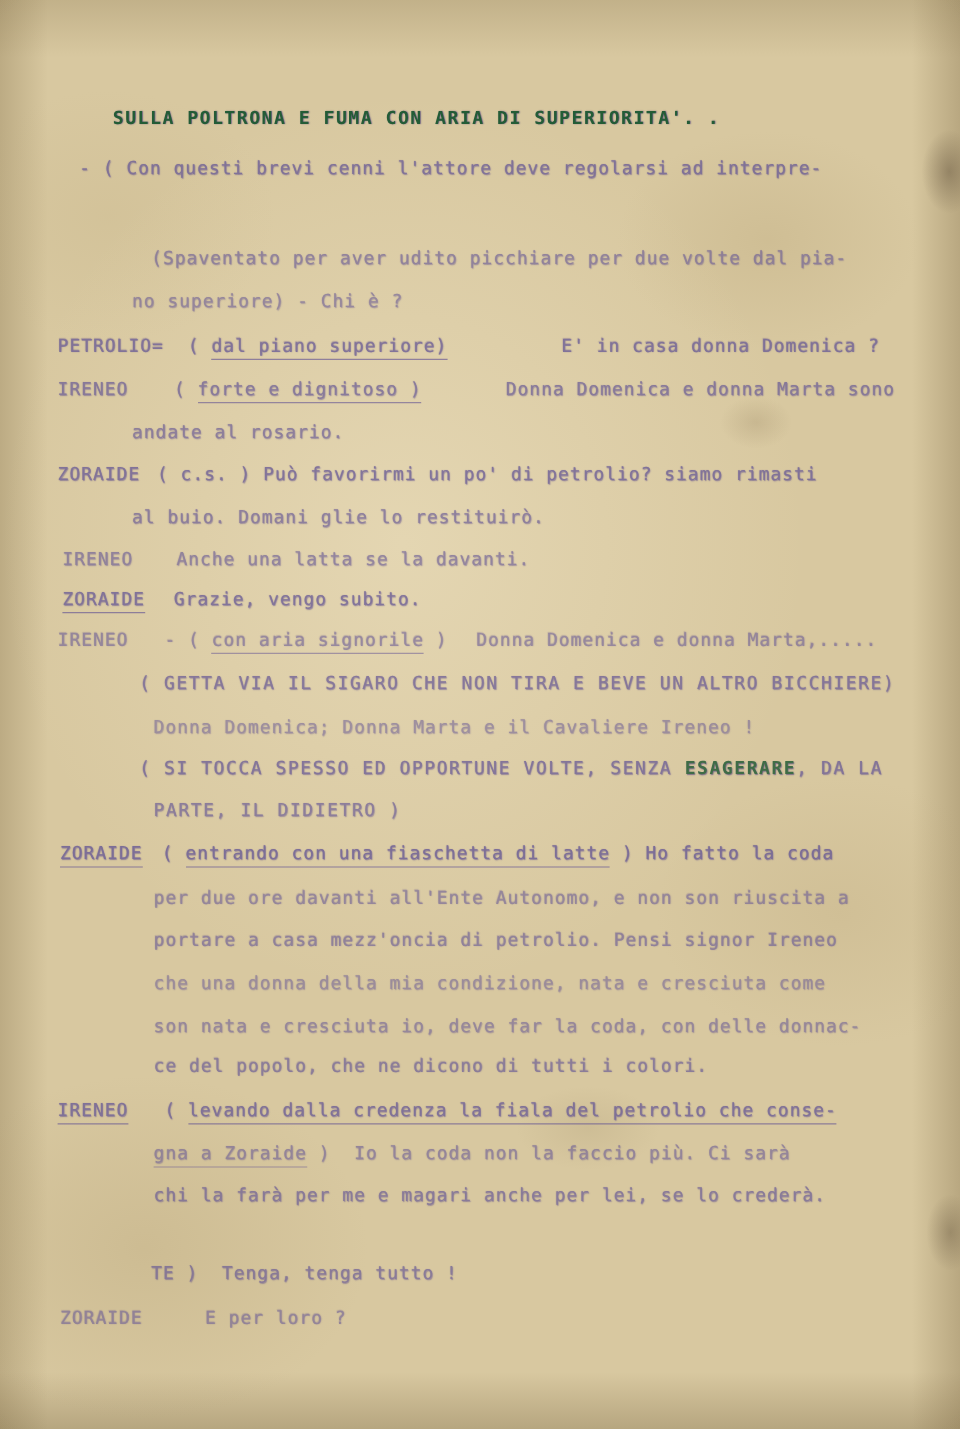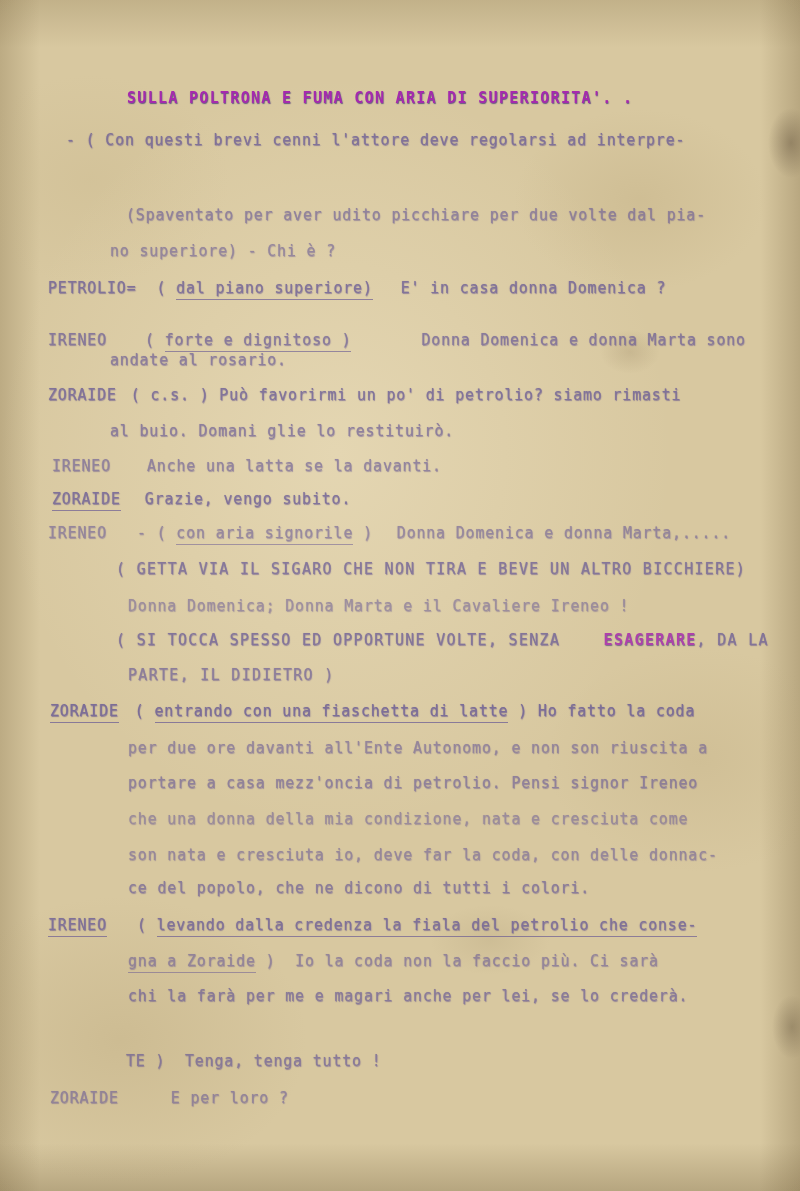--- a/index.html
+++ b/index.html
@@ -29,38 +29,38 @@
   .textlayer{position:absolute;inset:0;filter:blur(.35px);}
   .line{
     position:absolute;white-space:pre;
     font-size:15px;line-height:20px;letter-spacing:.8px;
     color:#6b5d96;
     text-shadow:.5px .6px 1px rgba(94,78,142,.75), -.3px -.2px .8px rgba(94,78,142,.45);
   }
   .line.caps{letter-spacing:1.3px;}
   .line span{display:inline-block;}
   .line .u{border-bottom:1.6px solid rgba(98,82,148,.8);padding-bottom:1px;}
-  .line .b{font-weight:bold;color:#a21caf;text-shadow:.6px .7px 1.1px rgba(72,58,120,.85);margin-left:33px;}
+  .line .b{font-weight:bold;color:#14532d;text-shadow:.6px .7px 1.1px rgba(72,58,120,.85);}
 </style>
 </head>
 <body>
 
 <div class="paper"></div>
 <div class="stain s1"></div>
 <div class="stain s2"></div>
 <div class="stain s3"></div>
 <div class="stain s4"></div>
 
 <div class="textlayer">
     <div class="line caps" style="left: 94px; top: 88px; opacity: 0.92;"><span class="b">SULLA POLTRONA E FUMA CON ARIA DI SUPERIORITA'. .</span></div>
     <div class="line" style="left: 66px; top: 130px; opacity: 0.8;"><span>- ( Con questi brevi cenni l'attore deve regolarsi ad interpre-</span></div>
     <div class="line" style="left: 126px; top: 205px; opacity: 0.66;"><span>(Spaventato per aver udito picchiare per due volte dal pia-</span></div>
     <div class="line" style="left: 110px; top: 241px; opacity: 0.62;"><span>no superiore) - Chi è ?</span></div>
-    <div class="line" style="left: 48px; top: 278px; opacity: 0.8;"><span>PETROLIO=</span><span style="margin-left: 20px;">( </span><span class="u">dal piano superiore)</span><span style="margin-left: 28px; text-align: right;">E' in casa donna Domenica ?</span></div>
-    <div class="line" style="left: 48px; top: 314px; opacity: 0.74; margin-top: 16px;"><span>IRENEO</span><span style="margin-left: 38px;">( </span><span class="u">forte e dignitoso )</span><span style="margin-left: 70px;">Donna Domenica e donna Marta sono</span></div>
+    <div class="line" style="left: 48px; top: 278px; opacity: 0.8;"><span>PETROLIO=</span><span style="margin-left: 20px;">( </span><span class="u">dal piano superiore)</span><span style="margin-left: 95px; text-align: right;">E' in casa donna Domenica ?</span></div>
+    <div class="line" style="left: 48px; top: 314px; opacity: 0.74;"><span>IRENEO</span><span style="margin-left: 38px;">( </span><span class="u">forte e dignitoso )</span><span style="margin-left: 70px;">Donna Domenica e donna Marta sono</span></div>
     <div class="line" style="left: 110px; top: 350px; opacity: 0.7;"><span>andate al rosario.</span></div>
     <div class="line" style="left: 48px; top: 385px; opacity: 0.8;"><span>ZORAIDE</span><span style="margin-left: 14px;">( c.s. ) Può favorirmi un po' di petrolio? siamo rimasti</span></div>
     <div class="line" style="left: 110px; top: 421px; opacity: 0.7;"><span>al buio. Domani glie lo restituirò.</span></div>
     <div class="line" style="left: 52px; top: 456px; opacity: 0.66;"><span>IRENEO</span><span style="margin-left: 36px;">Anche una latta se la davanti.</span></div>
     <div class="line" style="left: 52px; top: 489px; opacity: 0.8;"><span class="u">ZORAIDE</span><span style="margin-left: 24px;">Grazie, vengo subito.</span></div>
     <div class="line" style="left: 48px; top: 523px; opacity: 0.62;"><span>IRENEO</span><span style="margin-left: 30px;">- ( </span><span class="u">con aria signorile</span><span> ) </span><span style="margin-left: 14px;">Donna Domenica e donna Marta,.....</span></div>
     <div class="line caps" style="left: 116px; top: 559px; opacity: 0.76;"><span>( GETTA VIA IL SIGARO CHE NON TIRA E BEVE UN ALTRO BICCHIERE)</span></div>
     <div class="line" style="left: 128px; top: 596px; opacity: 0.56;"><span>Donna Domenica; Donna Marta e il Cavaliere Ireneo !</span></div>
     <div class="line caps" style="left: 116px; top: 630px; opacity: 0.78;"><span>( SI TOCCA SPESSO ED OPPORTUNE VOLTE, SENZA </span><span class="b">ESAGERARE</span><span>, DA LA</span></div>
     <div class="line caps" style="left: 128px; top: 665px; opacity: 0.7;"><span>PARTE, IL DIDIETRO )</span></div>

